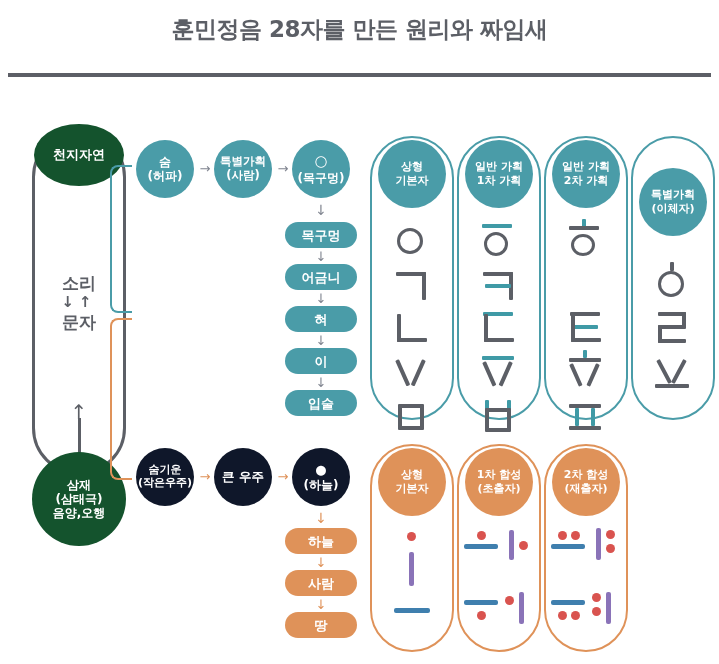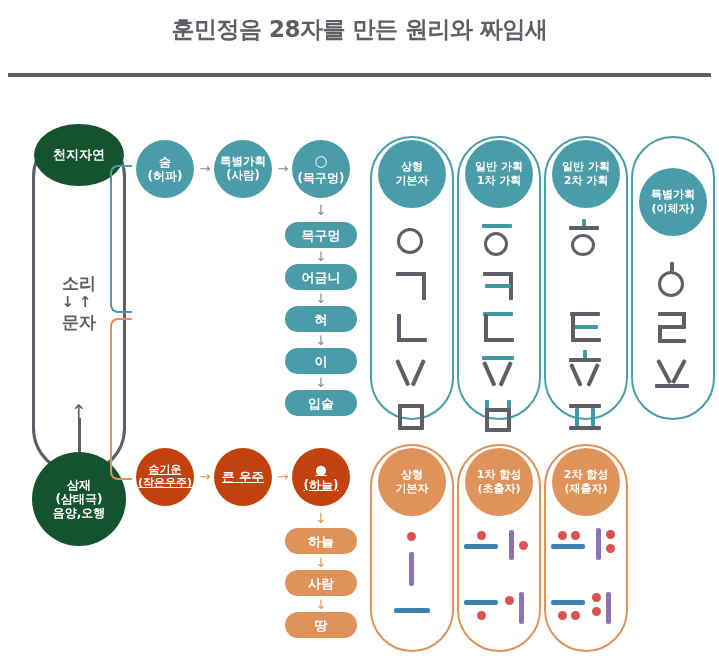--- a/index.html
+++ b/index.html
@@ -38,21 +38,21 @@
     border-radius: 50%;
     display: flex; flex-direction: column;
     align-items: center; justify-content: center;
     color: #ffffff;
     text-align: center;
     line-height: 1.18;
     font-weight: bold;
   }
   .circle.dark  { background: #14532d; }
   .circle.teal  { background: #4a9ca8; }
-  .circle.orange{ background: #c2410c; text-decoration: underline; }
+  .circle.orange{ background: #0f172a; }
 
   .pill {
     position: absolute;
     border-radius: 999px;
     display: flex; align-items: center; justify-content: center;
     color: #ffffff;
     font-weight: bold;
     text-align: center;
     line-height: 1;
   }

